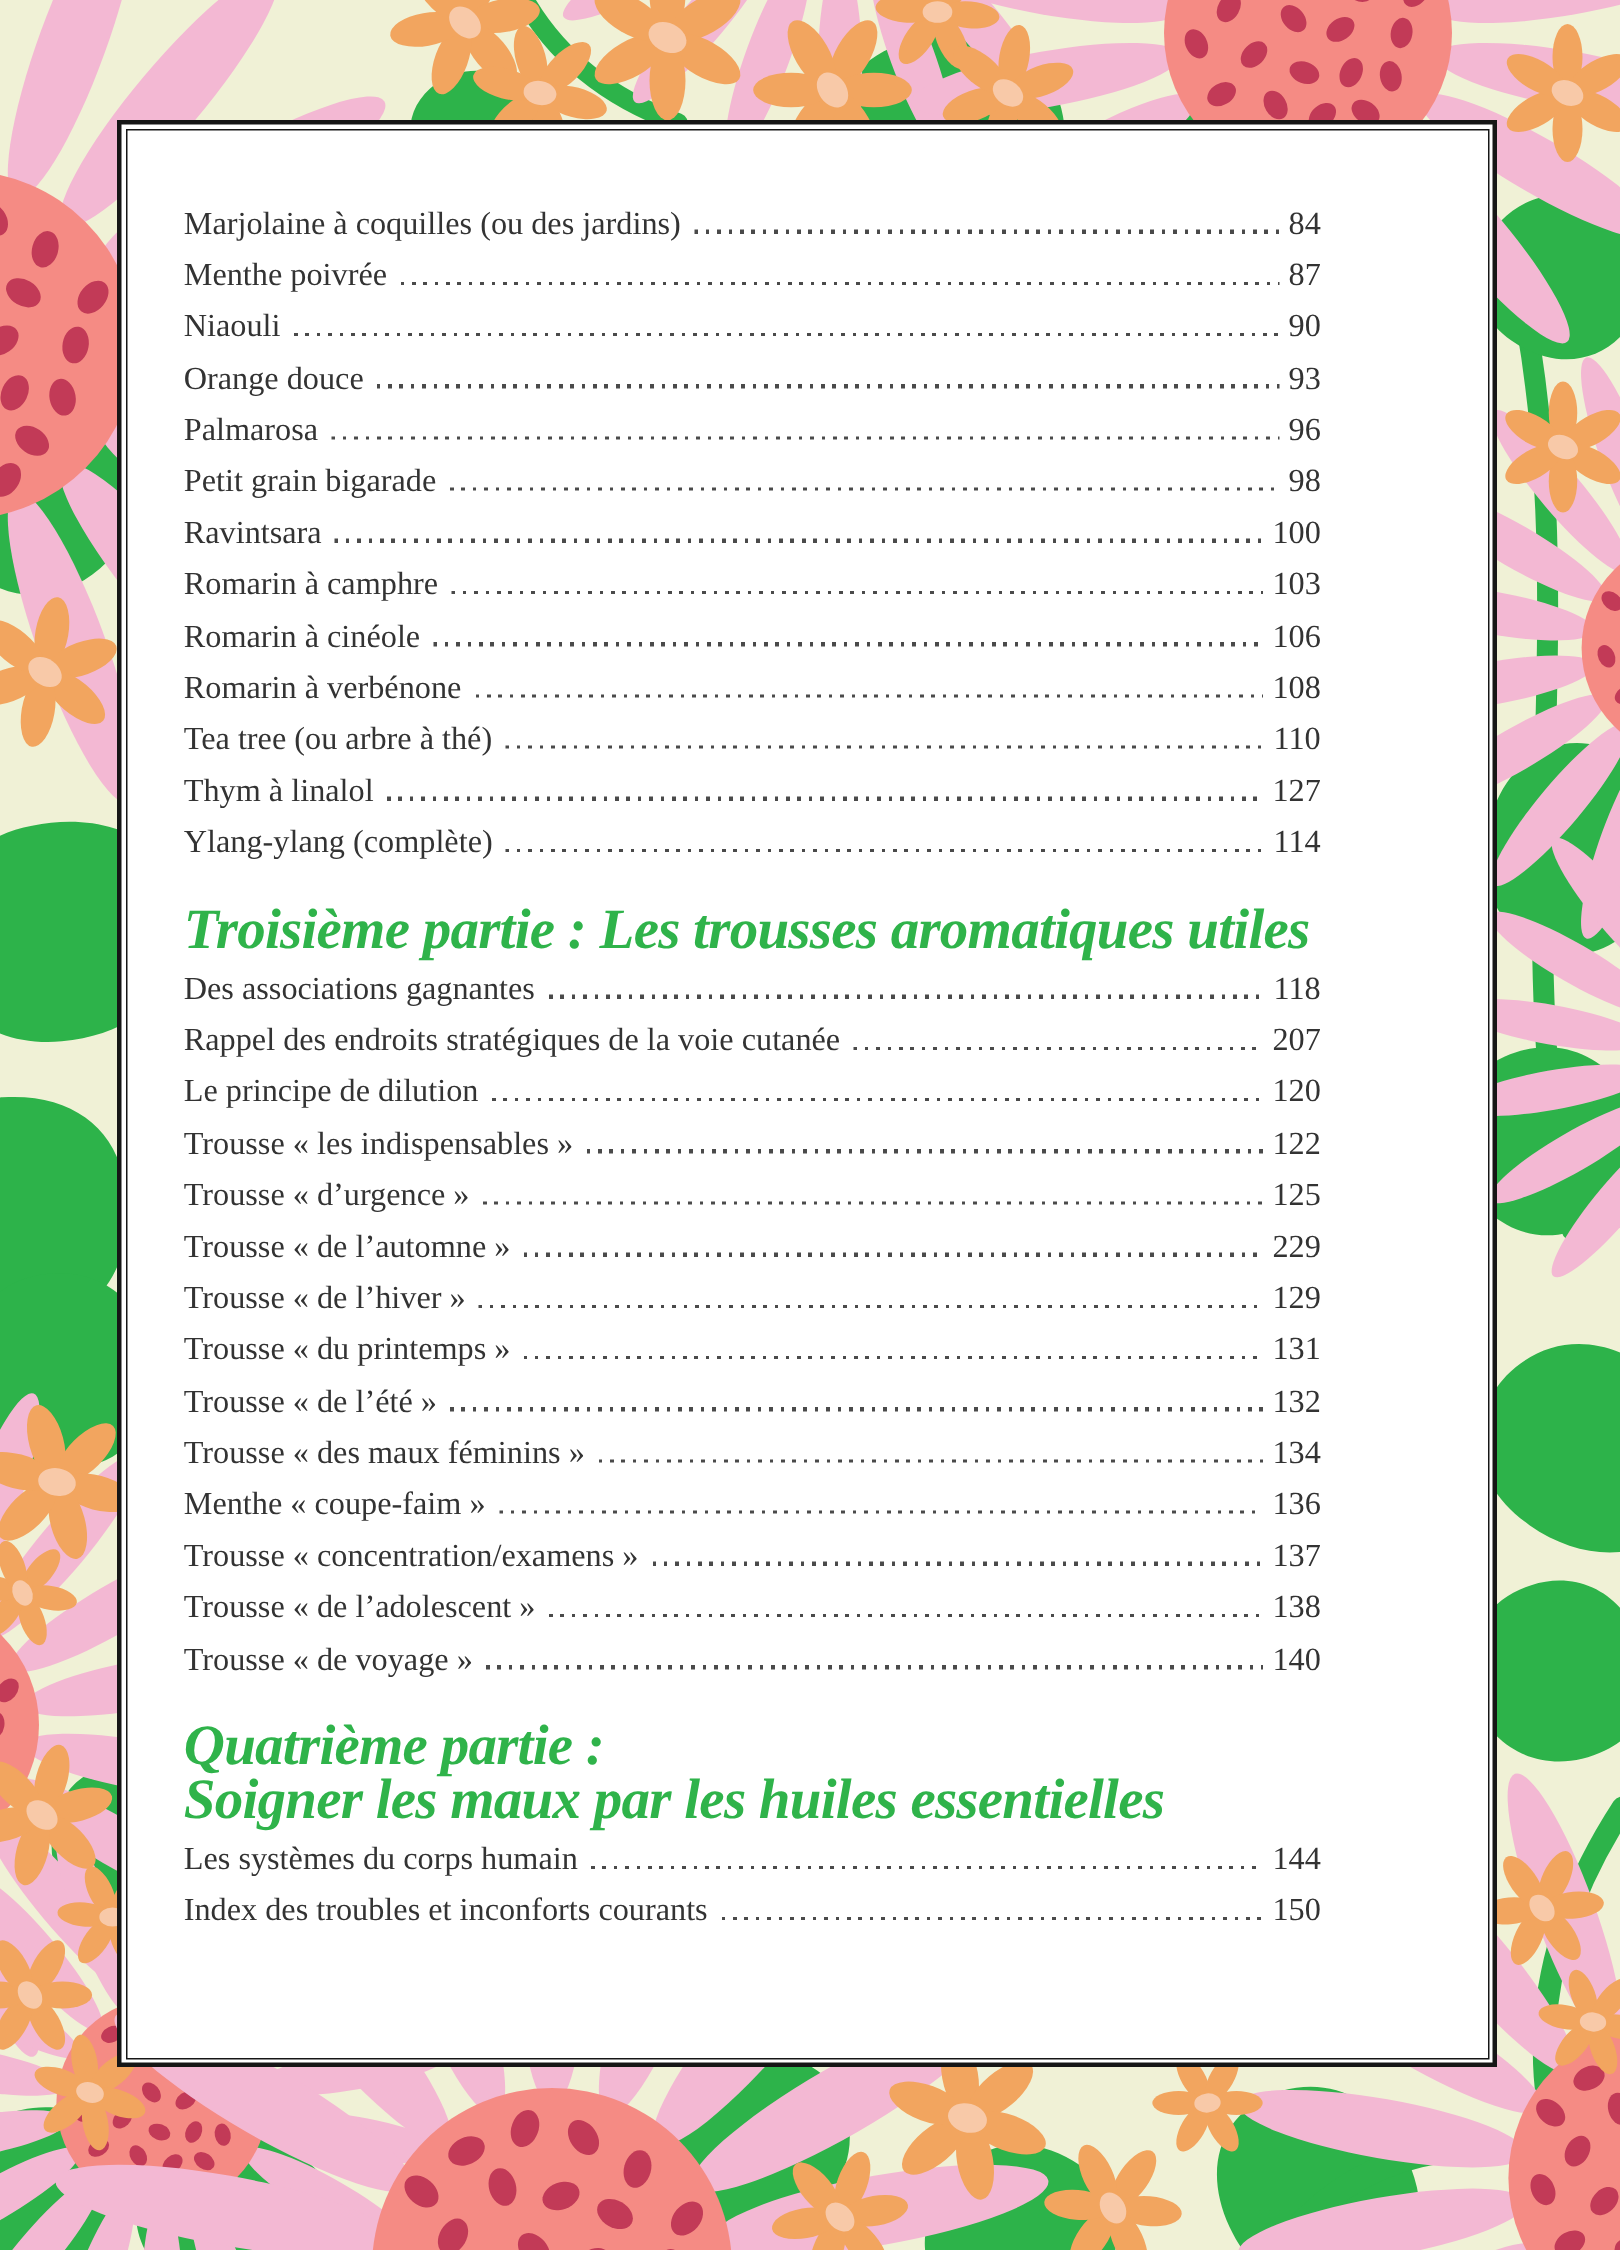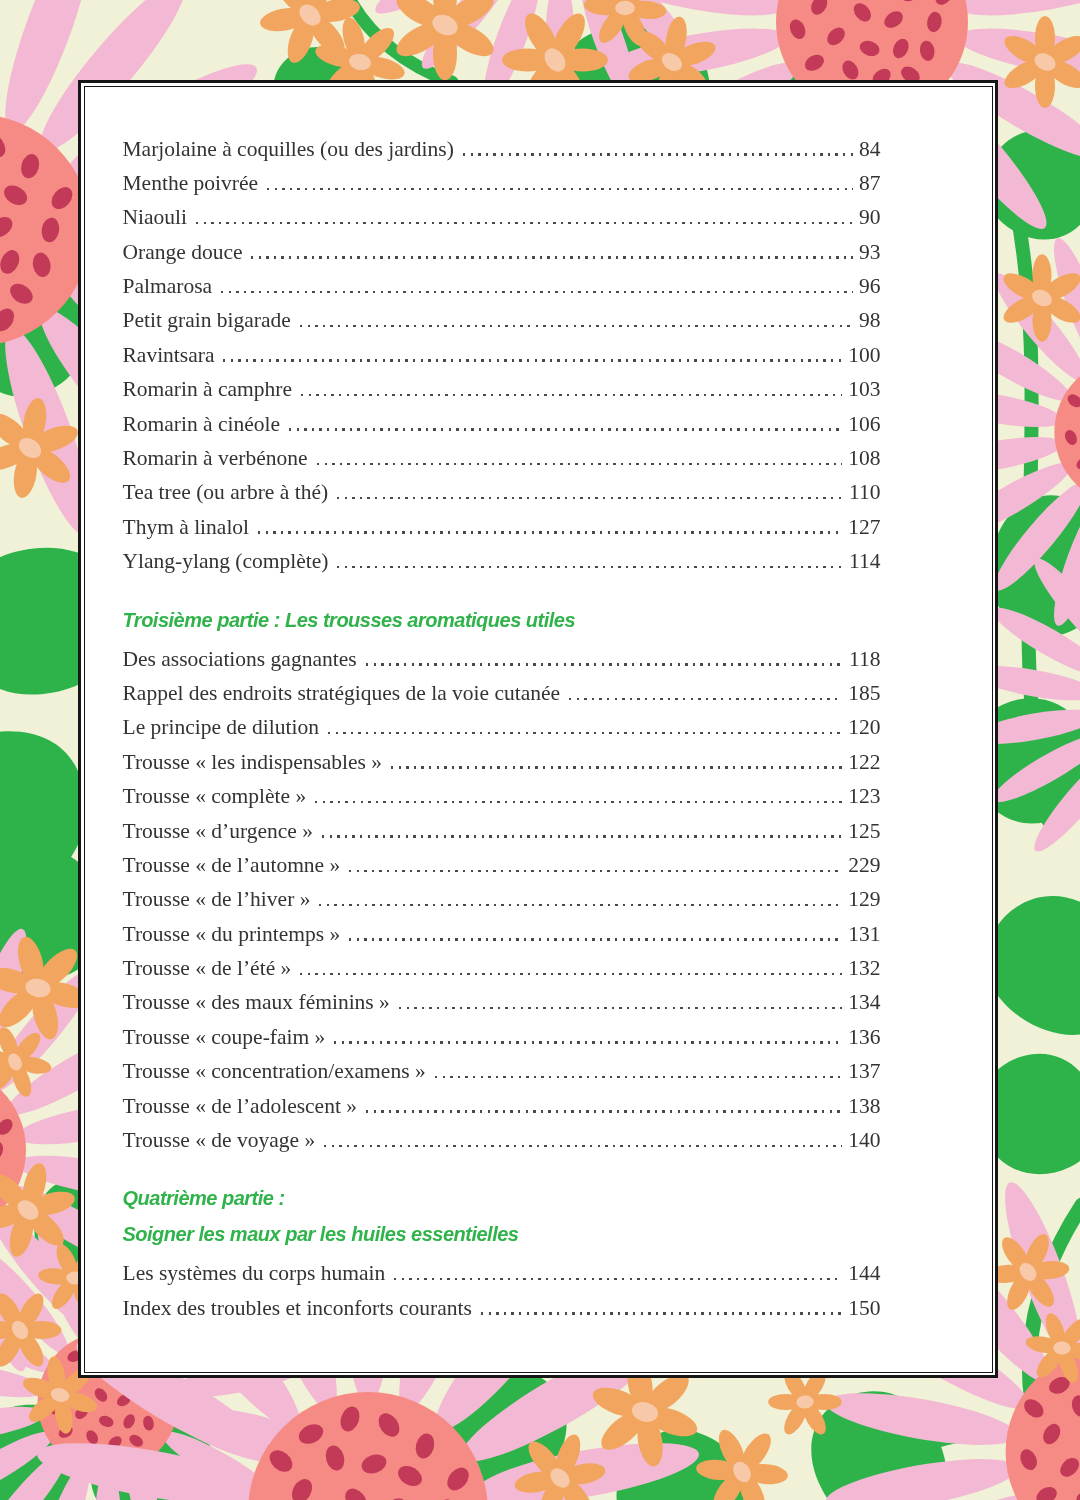--- a/index.html
+++ b/index.html
@@ -42,22 +42,22 @@
   .row .t { flex:0 0 auto; }
   .leader {
     flex:1 1 auto; height:2.4px; margin:0 6px 0 9px;
     background:repeating-linear-gradient(to right,
       var(--leader-dot-color, #4a4a4a) 0, var(--leader-dot-color, #4a4a4a) 2.4px,
       transparent 2.4px, transparent 7.6px);
   }
   .row .p { flex:0 0 auto; text-align:right; }
   .heading {
     margin:23px 0 4px 0;
-    font-family:Liberation Sans, sans-serif; font-style:italic; font-weight:bold;
-    font-size:20px; line-height:36px; letter-spacing:-0.5px;
+    font-family:Liberation Serif, serif; font-style:italic; font-weight:bold;
+    font-size:38px; line-height:36px; letter-spacing:-0.5px;
     color:var(--heading-green, #2fb34a);
   }
   .sec:first-child .heading { display:none; }
 </style>
 </head>
 <body>
 
 <div class="scene">
 
   <svg class="bg" viewBox="0 0 1080 1500" width="1080" height="1500" aria-hidden="true">
@@ -265,38 +265,33 @@
     <h2 class="heading"><span>Troisième partie : Les trousses aromatiques utiles</span></h2>
     <div>
               <div class="row">
     <span class="t">Des associations gagnantes</span>
     <span class="leader"></span>
     <span class="p">118</span>
   </div>
               <div class="row">
     <span class="t">Rappel des endroits stratégiques de la voie cutanée</span>
     <span class="leader"></span>
-    <span class="p">185</span>
+    <span class="p">207</span>
   </div>
               <div class="row">
     <span class="t">Le principe de dilution</span>
     <span class="leader"></span>
     <span class="p">120</span>
   </div>
               <div class="row">
     <span class="t">Trousse « les indispensables »</span>
     <span class="leader"></span>
     <span class="p">122</span>
   </div>
               <div class="row">
-    <span class="t">Trousse « complète »</span>
-    <span class="leader"></span>
-    <span class="p">123</span>
-  </div>
-              <div class="row">
     <span class="t">Trousse « d’urgence »</span>
     <span class="leader"></span>
     <span class="p">125</span>
   </div>
               <div class="row">
     <span class="t">Trousse « de l’automne »</span>
     <span class="leader"></span>
     <span class="p">229</span>
   </div>
               <div class="row">
@@ -313,21 +308,21 @@
     <span class="t">Trousse « de l’été »</span>
     <span class="leader"></span>
     <span class="p">132</span>
   </div>
               <div class="row">
     <span class="t">Trousse « des maux féminins »</span>
     <span class="leader"></span>
     <span class="p">134</span>
   </div>
               <div class="row">
-    <span class="t">Trousse « coupe-faim »</span>
+    <span class="t">Menthe « coupe-faim »</span>
     <span class="leader"></span>
     <span class="p">136</span>
   </div>
               <div class="row">
     <span class="t">Trousse « concentration/examens »</span>
     <span class="leader"></span>
     <span class="p">137</span>
   </div>
               <div class="row">
     <span class="t">Trousse « de l’adolescent »</span>

